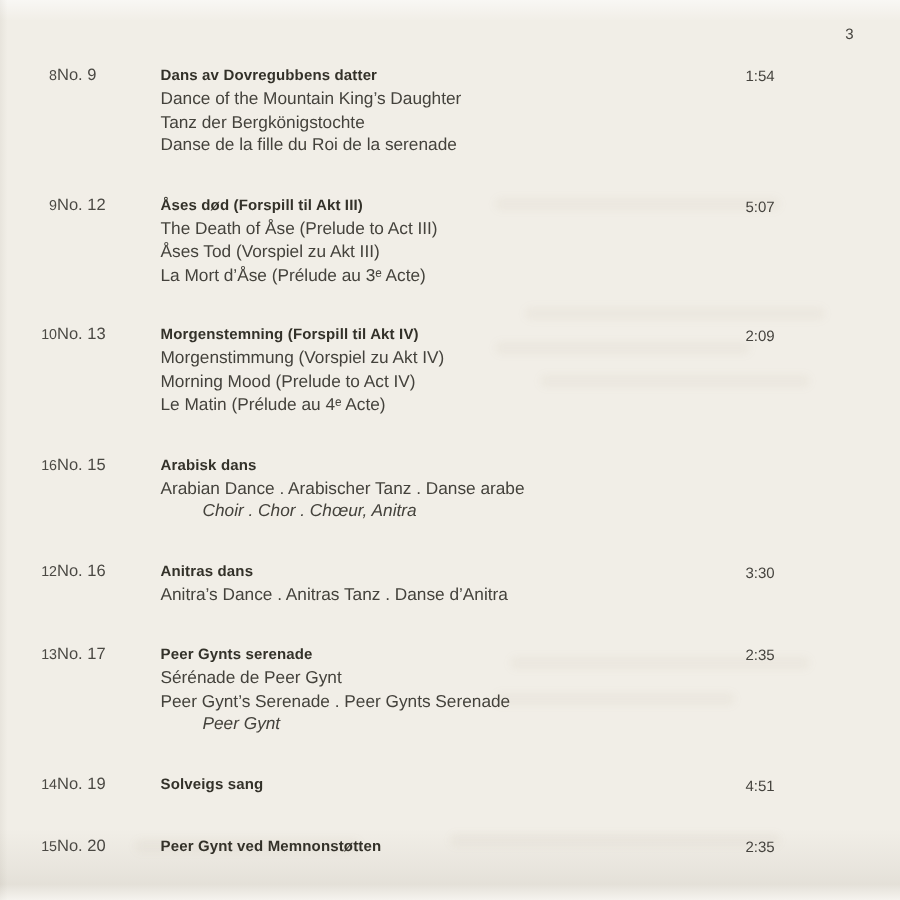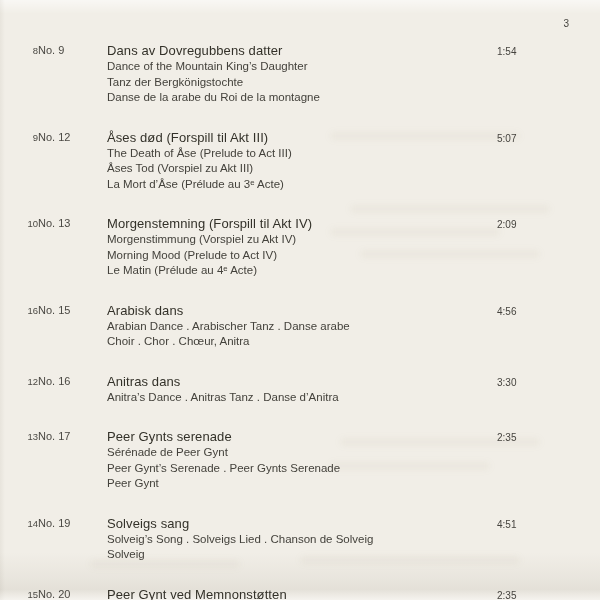--- a/index.html
+++ b/index.html
@@ -84,32 +84,34 @@
     grid-column: 2;
     text-align: left;
     font-size: 11px;
     line-height: 16.5px;
     color: #4a4843;
   }
   .track-main {
     grid-column: 4;
   }
   .track-title {
-    font-size: 13px;
-    font-weight: 400;
+    font-size: 10px;
+    font-weight: 700;
     line-height: 17px;
     color: #333129;
     letter-spacing: 0.1px;
   }
   .subtitle {
     font-size: 11.5px;
     line-height: 15.5px;
     color: #44423c;
   }
   .subtitle.italic {
+    font-style: italic;
+    margin-left: 28px;
   }
   .track-duration {
     grid-column: 5;
     font-size: 10px;
     line-height: 16px;
     padding-top: 2px;
     color: #45433e;
   }
 </style>
 </head>
@@ -132,21 +134,21 @@
 
 <div class="track-list">
   <div class="track">
     <div class="track-num">8</div>
     <div class="cat-num">No. 9</div>
     <div class="track-main">
       <div class="track-title">Dans av Dovregubbens datter</div>
       <div>
           <div class="subtitle">Dance of the Mountain King’s Daughter</div>
           <div class="subtitle">Tanz der Bergkönigstochte</div>
-          <div class="subtitle">Danse de la arabe du Roi de la montagne</div>
+          <div class="subtitle">Danse de la fille du Roi de la serenade</div>
         </div>
     </div>
     <div class="track-duration">1:54</div>
   </div>
 
   <div class="track">
     <div class="track-num">9</div>
     <div class="cat-num">No. 12</div>
     <div class="track-main">
       <div class="track-title">Åses død (Forspill til Akt III)</div>
@@ -176,21 +178,20 @@
   <div class="track">
     <div class="track-num">16</div>
     <div class="cat-num">No. 15</div>
     <div class="track-main">
       <div class="track-title">Arabisk dans</div>
       <div>
           <div class="subtitle">Arabian Dance . Arabischer Tanz . Danse arabe</div>
           <div class="subtitle italic">Choir . Chor . Chœur, Anitra</div>
         </div>
     </div>
-    <div class="track-duration">4:56</div>
   </div>
 
   <div class="track">
     <div class="track-num">12</div>
     <div class="cat-num">No. 16</div>
     <div class="track-main">
       <div class="track-title">Anitras dans</div>
       <div>
           <div class="subtitle">Anitra’s Dance . Anitras Tanz . Danse d’Anitra</div>
         </div>
@@ -210,24 +211,20 @@
         </div>
     </div>
     <div class="track-duration">2:35</div>
   </div>
 
   <div class="track">
     <div class="track-num">14</div>
     <div class="cat-num">No. 19</div>
     <div class="track-main">
       <div class="track-title">Solveigs sang</div>
-      <div>
-          <div class="subtitle">Solveig’s Song . Solveigs Lied . Chanson de Solveig</div>
-          <div class="subtitle italic">Solveig</div>
-        </div>
     </div>
     <div class="track-duration">4:51</div>
   </div>
 
   <div class="track">
     <div class="track-num">15</div>
     <div class="cat-num">No. 20</div>
     <div class="track-main">
       <div class="track-title">Peer Gynt ved Memnonstøtten</div>
 

